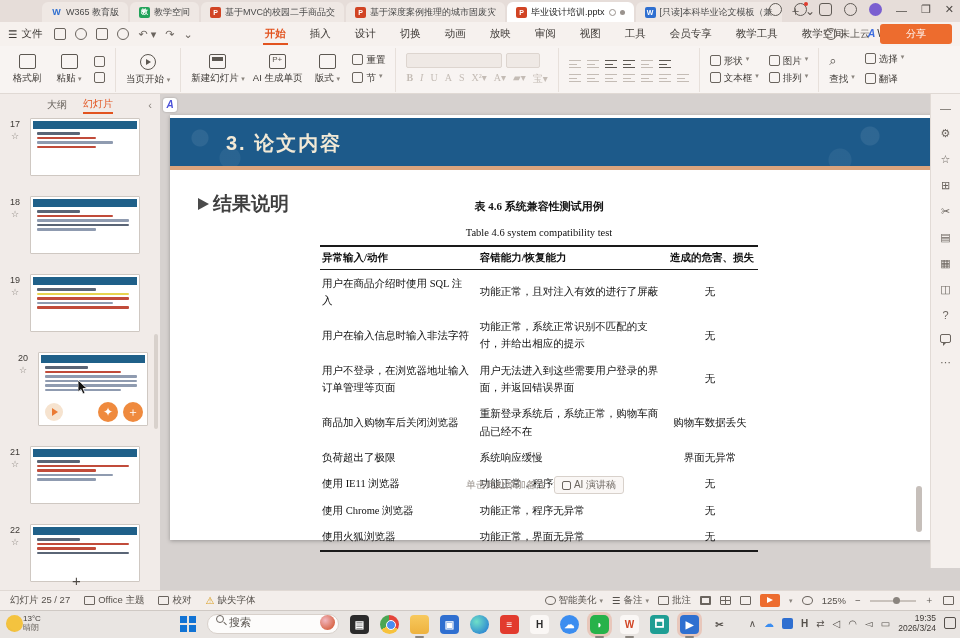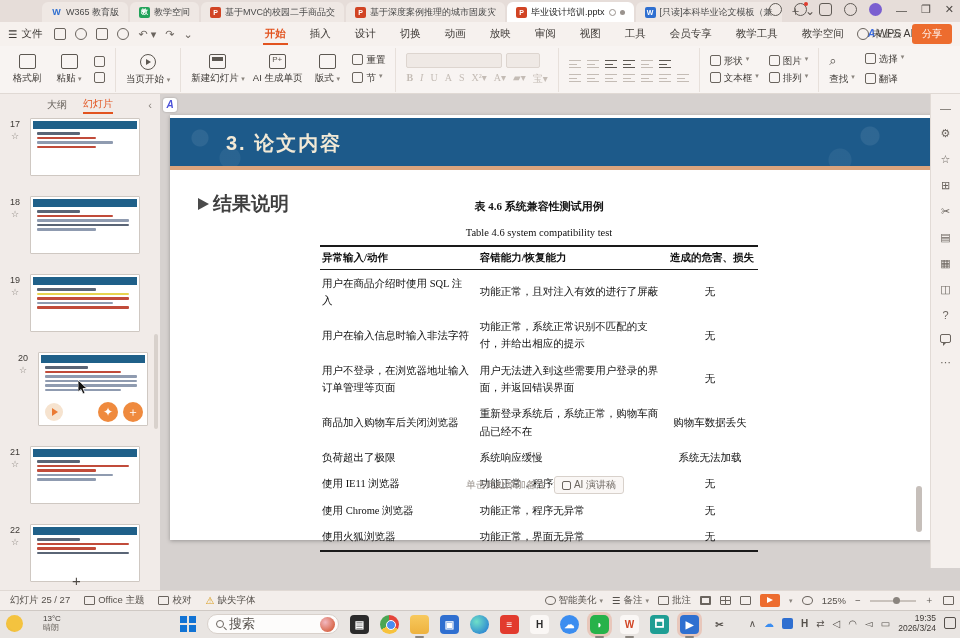--- a/index.html
+++ b/index.html
@@ -41,21 +41,21 @@
   .mi { width:12px; height:12px; border:1.1px solid #6a645e; border-radius:2px; }
   .mi.rnd { border-radius:50%; }
   .undo { font-size:11px; color:#6a645e; }
   .mtabs { display:flex; gap:0; margin-left:60px; }
   .mtab { padding:4px 12px; position:relative; cursor:default; }
   .mtab.active { color:#e2531f; font-weight:bold; }
   .mtab.active::after { content:""; position:absolute; left:10px; right:10px; bottom:0;
     height:2px; background:#e2531f; }
   .ai-a { color:#3b6ce0; font-weight:bold; font-style:italic; margin-right:2px; }
   .mright { position:absolute; right:8px; display:flex; align-items:center; gap:10px; }
-  .sharebtn { background:#ed6c2e; color:#fff; font-size:10px; padding:3px 10px;
+  .sharebtn { background:#ed6c2e; color:#fff; font-size:10px; padding:3px 26px;
     border-radius:3px; border:none; }
   .cloudtxt { font-size:10px; color:#55504b; display:flex; gap:3px; align-items:center; }
 
   
   #ribbon { position:absolute; left:0; top:46px; width:960px; height:48px;
     background:#f8f4f2; border-bottom:1px solid #e0d9d4; display:flex; align-items:center; }
   .rgroup { display:flex; align-items:center; gap:8px; padding:0 10px; height:44px;
     border-right:1px solid #e7e0db; }
   .bigbtn { display:flex; flex-direction:column; align-items:center; gap:3px;
     font-size:9.5px; color:#3e3a36; min-width:34px; }
@@ -176,31 +176,31 @@
   .playbtn { width:20px; height:13px; background:#ed6c2e; border-radius:2px; position:relative; }
   .playbtn::after { content:""; position:absolute; left:7px; top:3px; border-left:6px solid #fff;
     border-top:3.5px solid transparent; border-bottom:3.5px solid transparent; }
   .zslider { width:46px; height:2px; background:#c9c2bc; position:relative; }
   .zslider::after { content:""; position:absolute; left:50%; top:-3px; width:7px; height:7px;
     background:#8a847e; border-radius:50%; }
 
   
   #taskbar { position:absolute; left:0; top:610px; width:960px; height:28px; background:#e9e5e2;
     border-top:1px solid #cfc9c4; }
-  .weather { position:absolute; left:6px; top:3px; display:flex; gap:20px; align-items:center; }
+  .weather { position:absolute; left:6px; top:3px; display:flex; gap:0; align-items:center; }
   .moon { width:17px; height:17px; border-radius:50%;
     background:radial-gradient(circle at 11px 6px, #f4c33f 60%, #e8b42f); }
   .wtxt { display:flex; flex-direction:column; font-size:8px; color:#3e3a36; line-height:1.15; }
   .wtxt .d { color:#6b655f; }
   .centerbar { position:absolute; left:180px; top:3px; display:flex; align-items:center; gap:11px; }
   .startbtn { width:16px; height:16px; display:grid; grid-template-columns:7px 7px; gap:2px; }
   .startbtn div { background:#1173d4; width:7px; height:7px; }
   .searchpill { width:132px; height:20px; background:#fdfcfb; border:1px solid #d8d1cb;
-    border-radius:10px; display:flex; align-items:center; gap:5px; padding:0 3px 0 8px;
-    font-size:13px; color:#55504b; }
+    border-radius:10px; display:flex; gap:5px; padding:0 3px 0 8px;
+    font-size:11px; color:#55504b; }
   .mag { width:8px; height:8px; border:1.4px solid #6b655f; border-radius:50%; position:relative; }
   .mag::after { content:""; position:absolute; left:6px; top:7px; width:4px; height:1.4px;
     background:#6b655f; transform:rotate(45deg); }
   .flower { margin-left:auto; width:15px; height:15px; border-radius:50%;
     background:radial-gradient(circle at 35% 35%, #f2b8c0, #d96a4e 70%); }
   .tbapp { width:19px; height:19px; border-radius:4px; display:flex; align-items:center;
     justify-content:center; font-size:10px; font-weight:bold; color:#fff; position:relative; }
   .tbapp.hl { box-shadow:0 0 0 3px #e8c7bb; background-clip:padding-box; }
   .runline::after { content:""; position:absolute; left:5px; bottom:-4px; width:9px; height:2px;
     background:#8a847e; border-radius:1px; }
@@ -573,21 +573,21 @@
             <td>无</td>
           </tr>
           <tr>
             <td>商品加入购物车后关闭浏览器</td>
             <td>重新登录系统后，系统正常，购物车商品已经不在</td>
             <td>购物车数据丢失</td>
           </tr>
           <tr>
             <td>负荷超出了极限</td>
             <td>系统响应缓慢</td>
-            <td>系统无法加载</td>
+            <td>界面无异常</td>
           </tr>
           <tr>
             <td>使用 IE11 浏览器</td>
             <td>功能正常，程序无异常</td>
             <td>无</td>
           </tr>
           <tr>
             <td>使用 Chrome 浏览器</td>
             <td>功能正常，程序无异常</td>
             <td>无</td>

